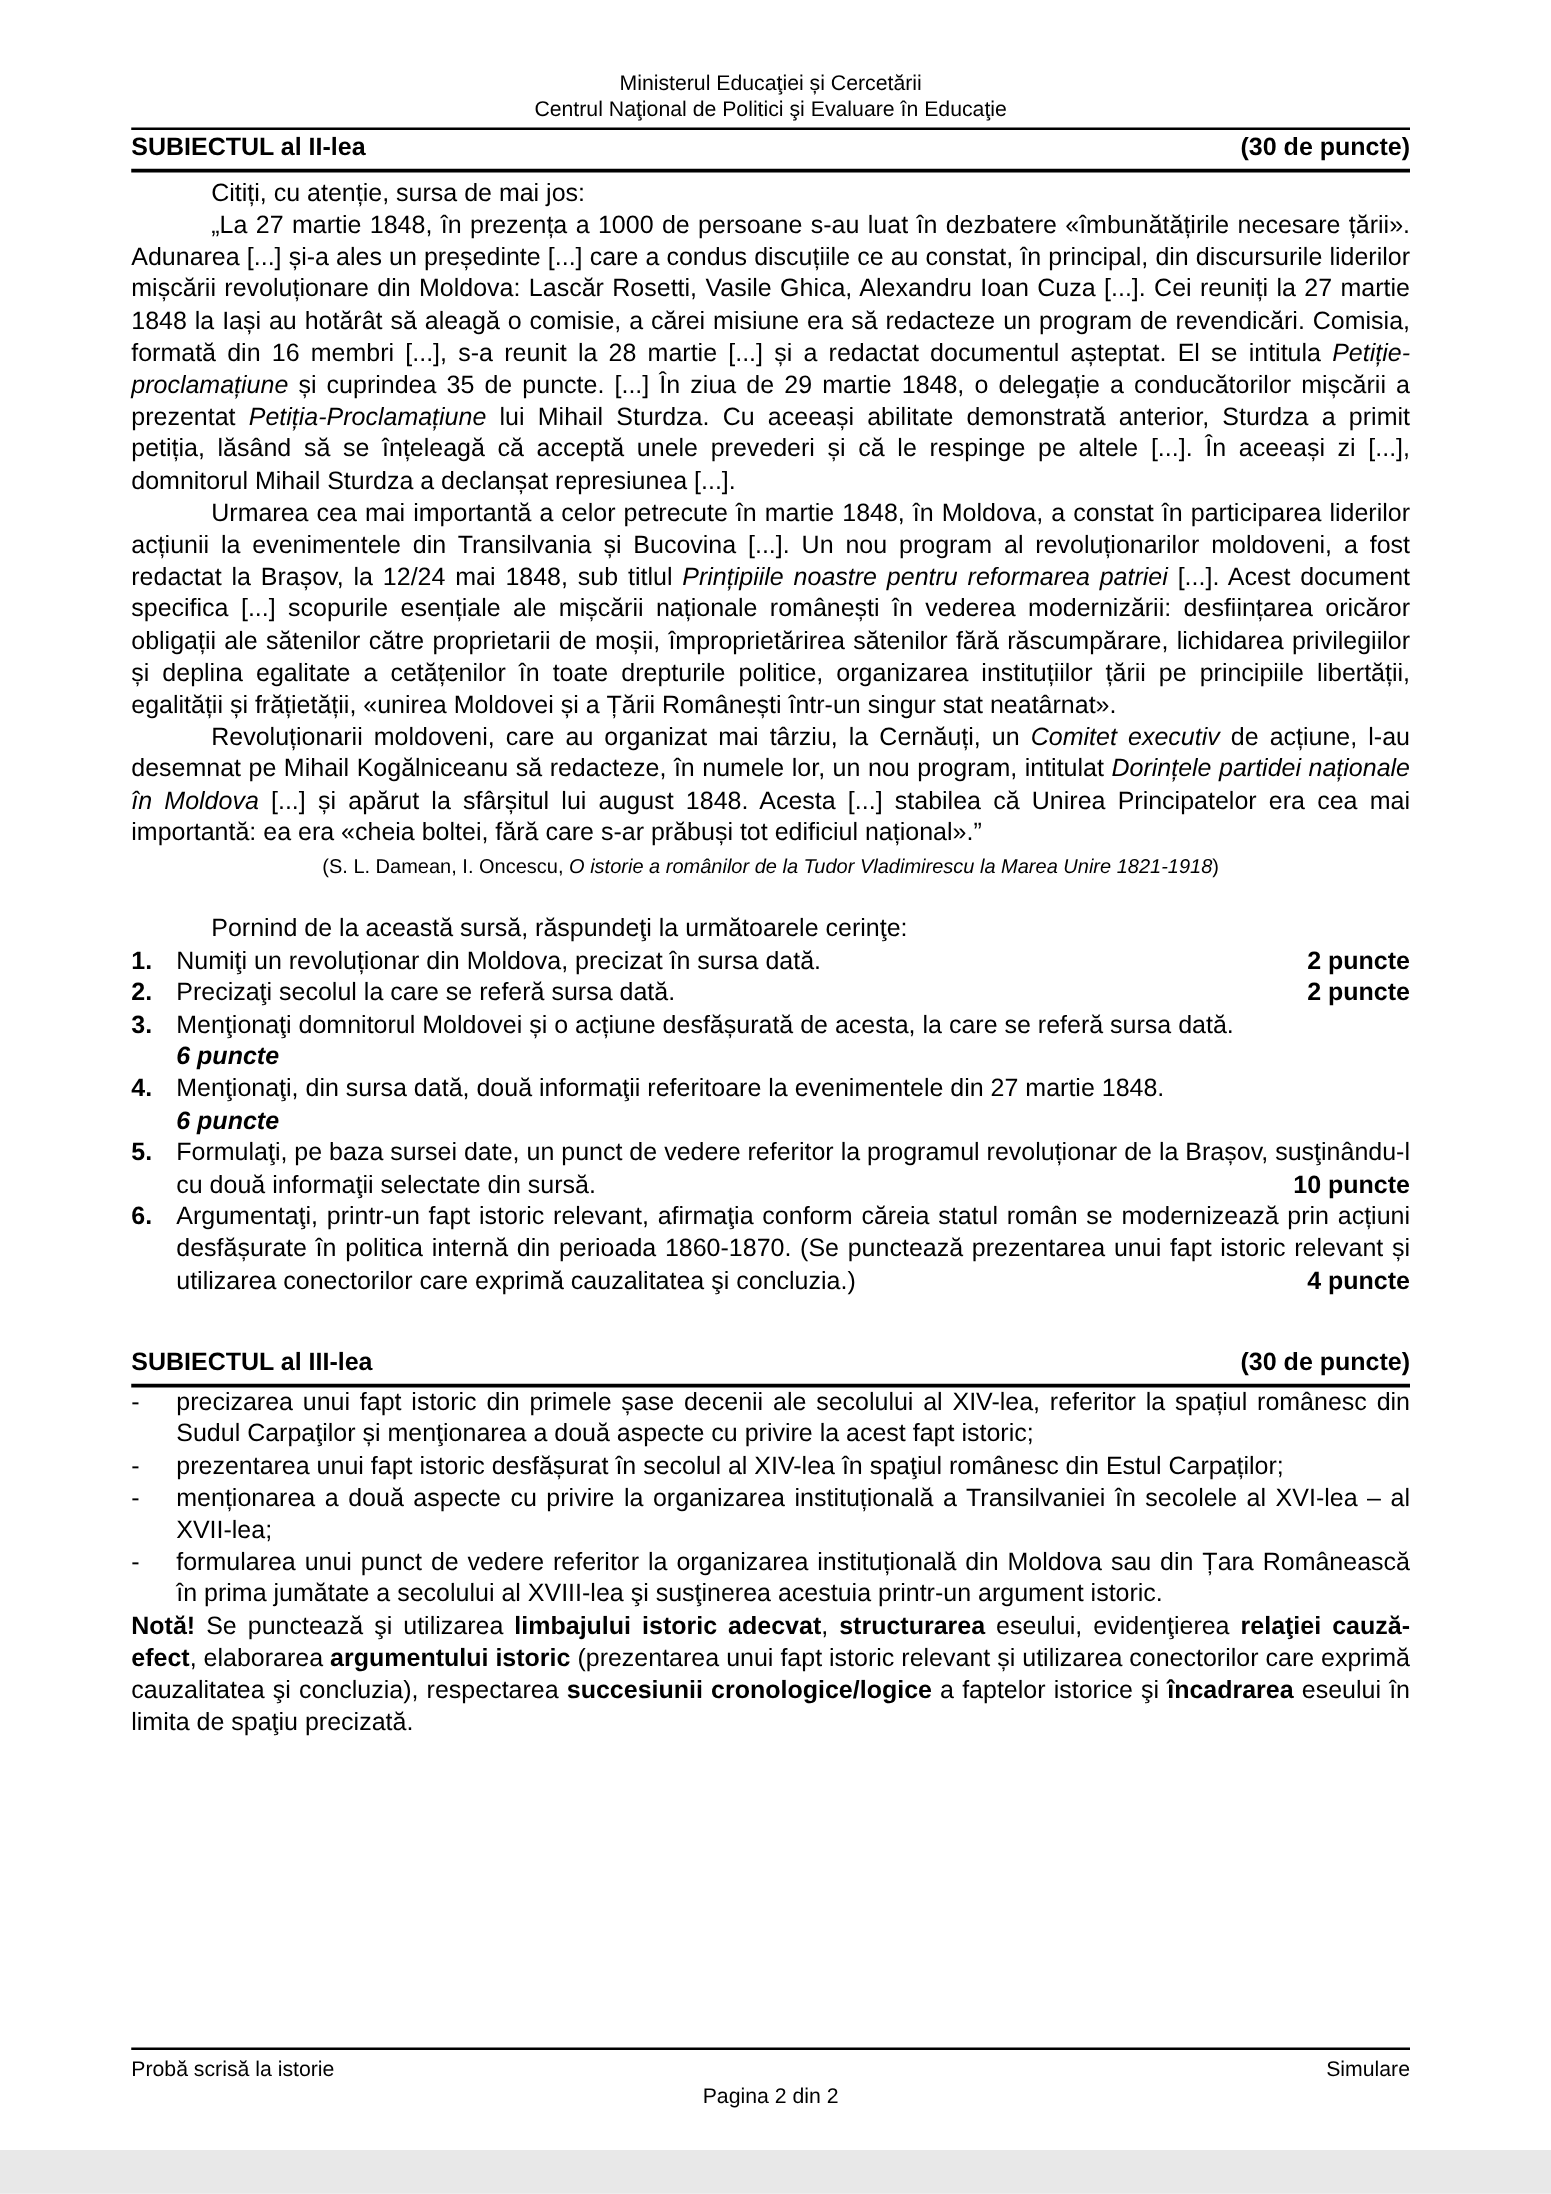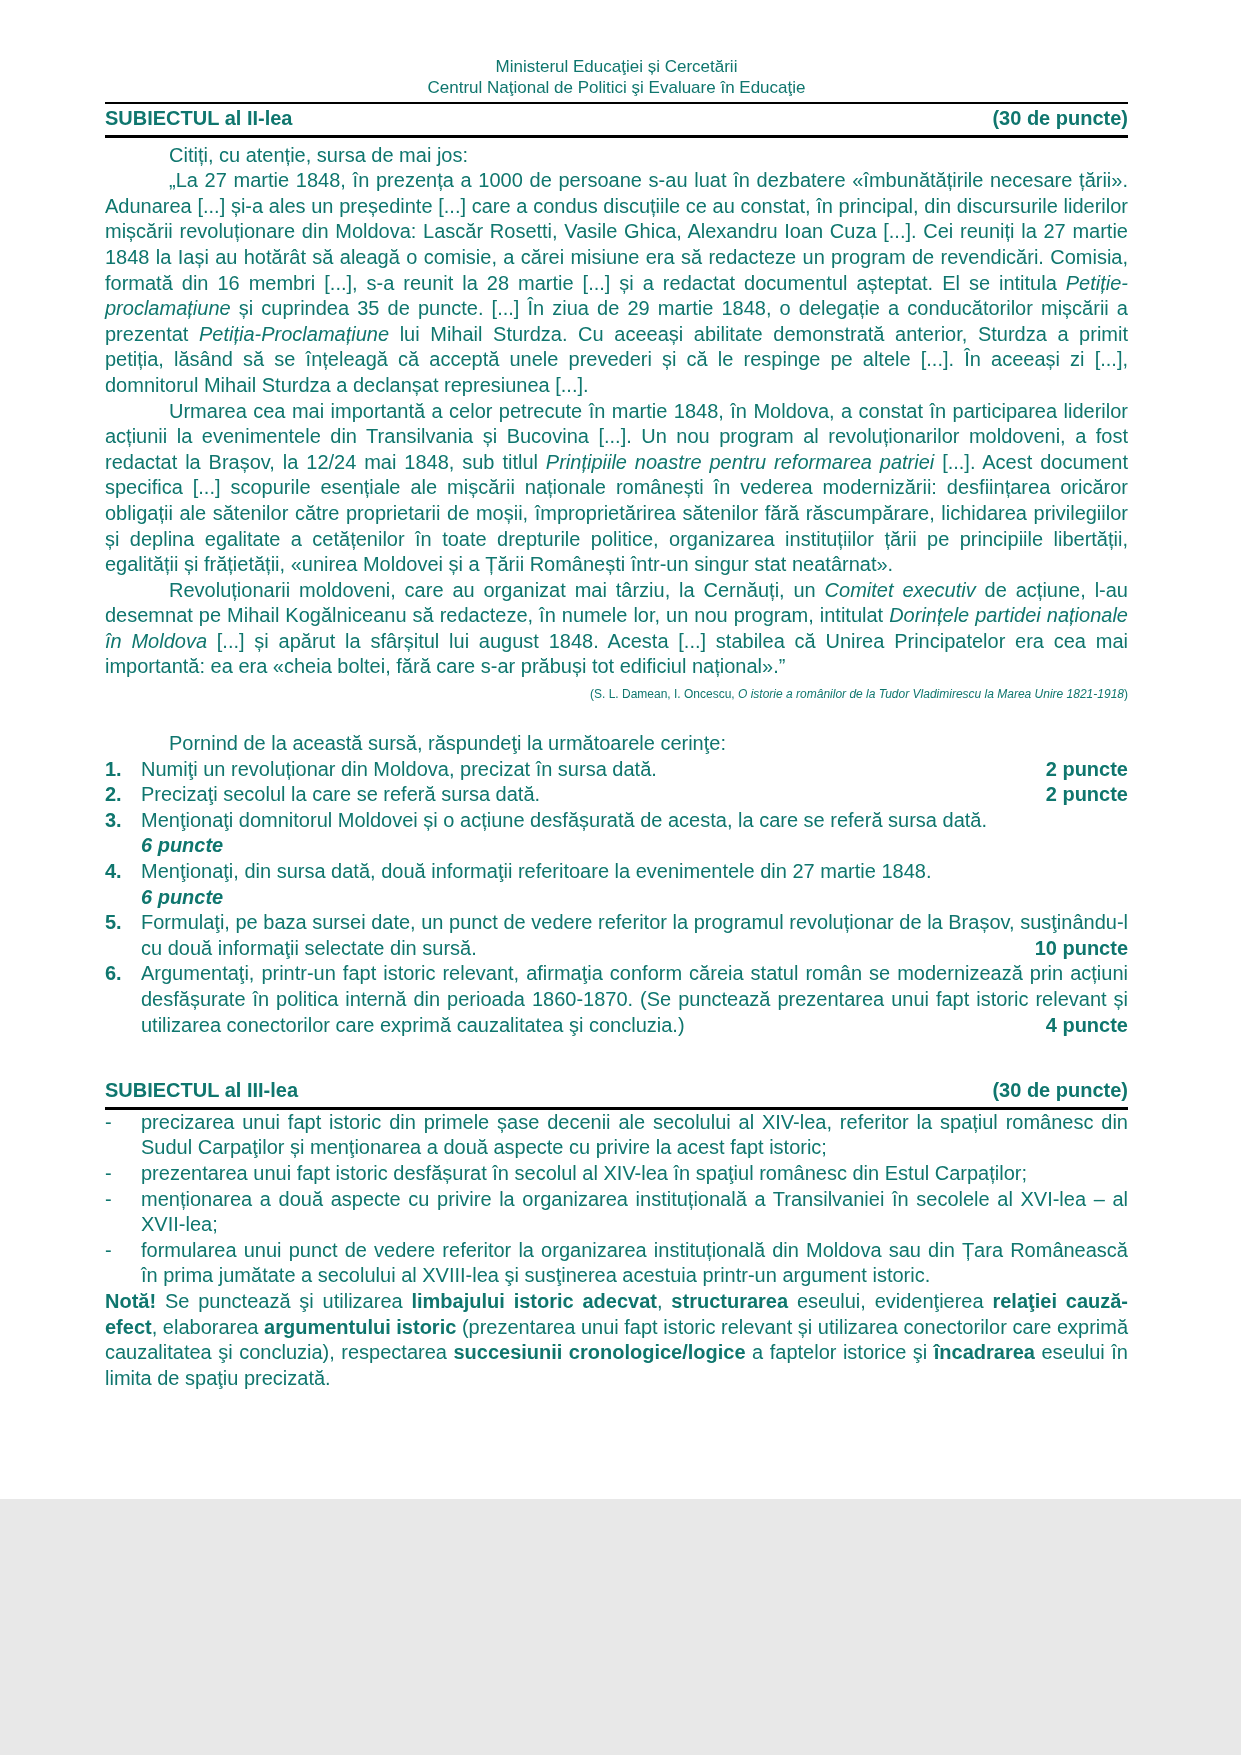--- a/index.html
+++ b/index.html
@@ -1,34 +1,34 @@
 <!DOCTYPE html>
 <html lang="ro"><head>
 <meta charset="utf-8">
 <style>
   html,body{margin:0;padding:0;background:#e8e8e8;}
   .page{
     position:relative;
-    width:1241px;height:1499px;
+    width:1241px;height:1720px;
     margin:0 auto;
     background:#ffffff;
-    color:#0f766e;
+    color:#000000;
     font-family:"Liberation Sans","DejaVu Sans",sans-serif;
     font-size:20px;line-height:25.6px;
     box-sizing:border-box;
     padding:56px 113px 16px 105px;
     overflow:hidden;
   }
   .i{font-style:italic;}
   .b{font-weight:bold;}
   .doc-header{text-align:center;font-size:17px;line-height:21px;border-bottom:2px solid #000;padding-bottom:4px;}
   .subject-head{display:flex;justify-content:space-between;font-weight:bold;border-bottom:3px solid #000;padding:2px 0 3px;text-align:right;}
   .intro{ text-indent:64px;margin:5px 0 0;}
   .src-par{margin:0;text-align:justify;text-indent:64px;}
-  .credit{font-size:12px;line-height:22px;text-align:right;margin-top:3px;}
+  .credit{font-size:16px;line-height:22px;text-align:center;margin-top:3px;}
   .prompt{text-indent:64px;margin:26px 0 0;}
   .q{display:flex;margin:0;}
   .qnum{flex:0 0 36px;font-weight:bold;}
   .qbody{flex:1;text-align:justify;}
   .pts{float:right;font-weight:bold;}
   .ptsline{text-align:left;font-weight:bold;font-style:italic;}
   .subject-head.s3{margin-top:38px;}
   .essay-intro{text-indent:64px;margin:6px 0 0;text-align:justify;}
   .b-item{display:flex;}
   .bdash{flex:0 0 36px;}
@@ -120,16 +120,20 @@
     </div>
     <div class="b-item">
       <span class="bdash">-</span>
       <div class="bbody">formularea unui punct de vedere referitor la organizarea instituțională din Moldova sau din Țara Românească în prima jumătate a secolului al XVIII-lea şi susţinerea acestuia printr-un argument istoric.</div>
     </div>
   </div>
 
   <p class="note"><span class="b">Notă!</span><span> Se punctează şi utilizarea </span><span class="b">limbajului istoric adecvat</span><span>, </span><span class="b">structurarea</span><span> eseului, evidenţierea </span><span class="b">relaţiei cauză-efect</span><span>, elaborarea </span><span class="b">argumentului istoric</span><span> (prezentarea unui fapt istoric relevant și utilizarea conectorilor care exprimă cauzalitatea şi concluzia), respectarea </span><span class="b">succesiunii cronologice/logice</span><span> a faptelor istorice şi </span><span class="b">încadrarea</span><span> eseului în limita de spaţiu precizată.</span></p>
 
   <div class="footer">
+    <div class="footer-row">
+      <span>Probă scrisă la istorie</span>
+      <span>Simulare</span>
+    </div>
     <div class="pagenum">Pagina 2 din 2</div>
   </div>
 
 </div>
 
 </body></html>

